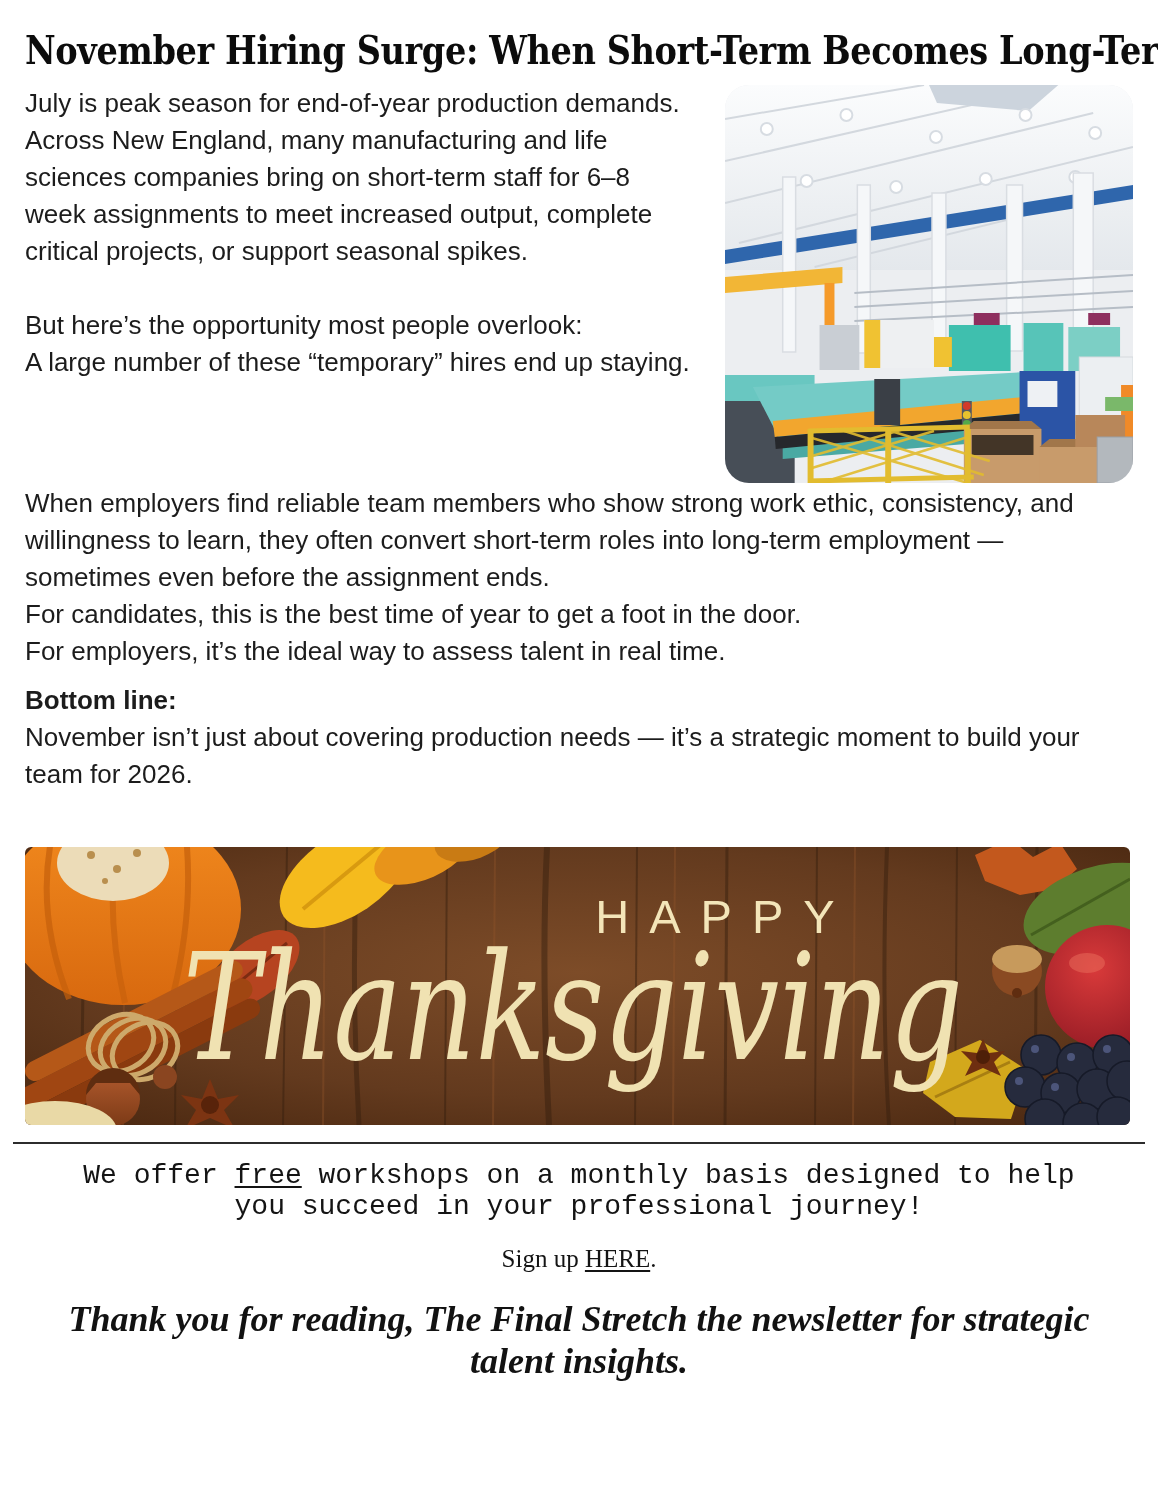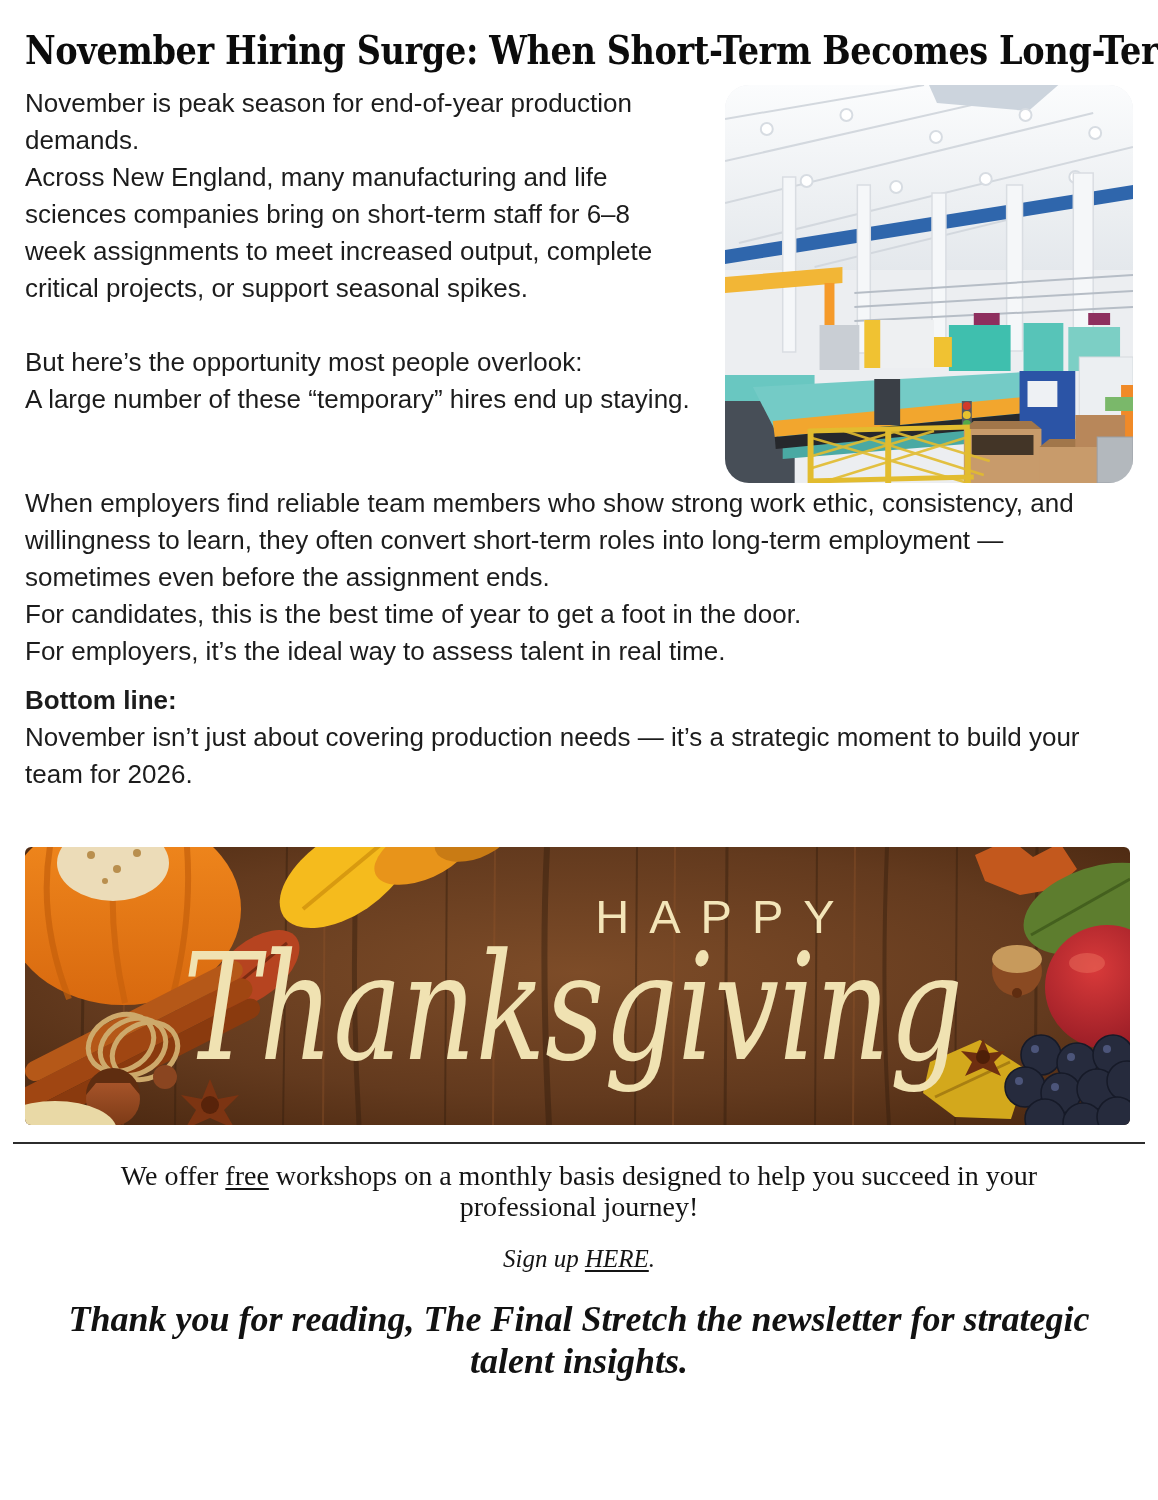--- a/index.html
+++ b/index.html
@@ -56,48 +56,48 @@
     text-align:center; font-size:26px; line-height:37px; color:#1c1c1c;
   }
 
   .divider {
     border:none; border-top:2px solid #2c2c2c;
     margin:17px -12px 0;
   }
 
   .footer-offer {
     margin-top:16px; text-align:center;
-    font-family:Liberation Serif, serif;
+    font-family:Liberation Mono, monospace;
     font-size:28px; line-height:31px; color:#141414;
     padding:0 40px;
   }
   .footer-offer u, .footer-signup u { text-underline-offset:3px; }
   .footer-signup {
     margin-top:23px; text-align:center;
     font-family:"Liberation Serif", serif;
-    font-size:25px; color:#141414;font-style:italic;
+    font-size:25px; color:#141414;
   }
   .footer-closing {
     margin-top:25px; text-align:center;
     font-family:"Liberation Serif", serif;
     font-style:italic; font-weight:700;
     font-size:36px; color:#121212;
   }
   .inline { display:inline; }
 </style>
 </head>
 <body>
 
 <div class="page">
 
   <h1 class="headline">November Hiring Surge: When Short-Term Becomes Long-Term</h1>
 
   <div class="top-row">
     <div class="intro-col">
-      <p class="bodytext">November is peak season for end-of-year production demands.
+      <p class="bodytext">July is peak season for end-of-year production demands.
 Across New England, many manufacturing and life sciences companies bring on short-term staff for 6–8 week assignments to meet increased output, complete critical projects, or support seasonal spikes.</p>
       <p class="bodytext gap-37">But here’s the opportunity most people overlook:
 A large number of these “temporary” hires end up staying.</p>
     </div>
 
     <div class="photo-wrap">
       <svg viewBox="0 0 410 398" preserveAspectRatio="none">
         <defs>
           <linearGradient id="ceil" x1="0" y1="0" x2="0" y2="1">
             <stop offset="0" stop-color="#fbfcfd"></stop>

